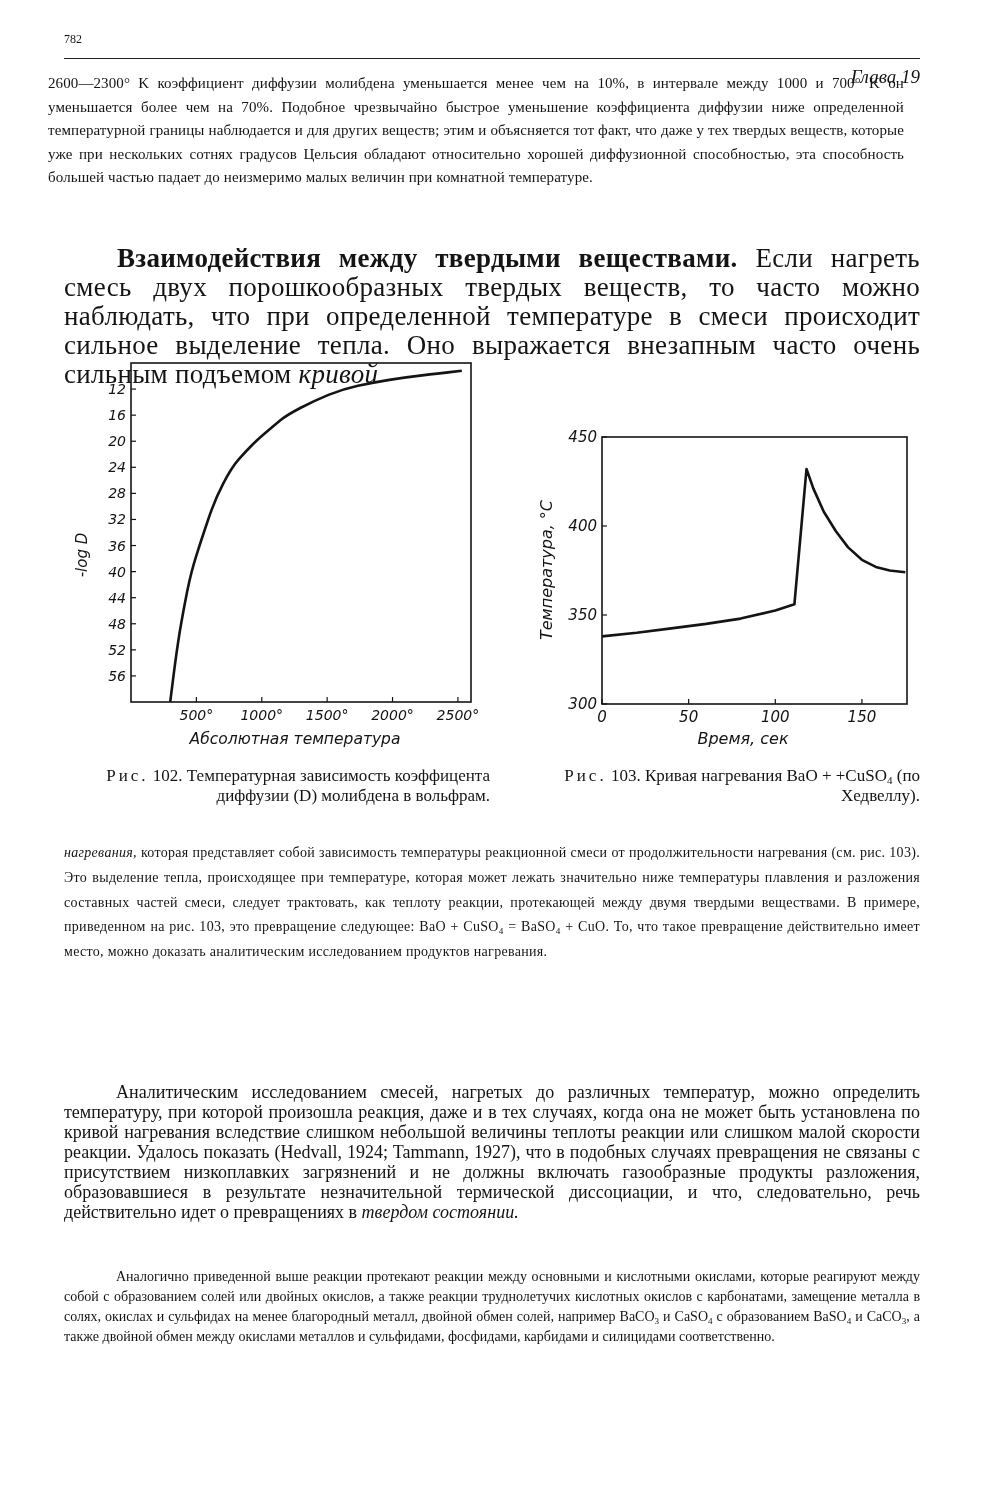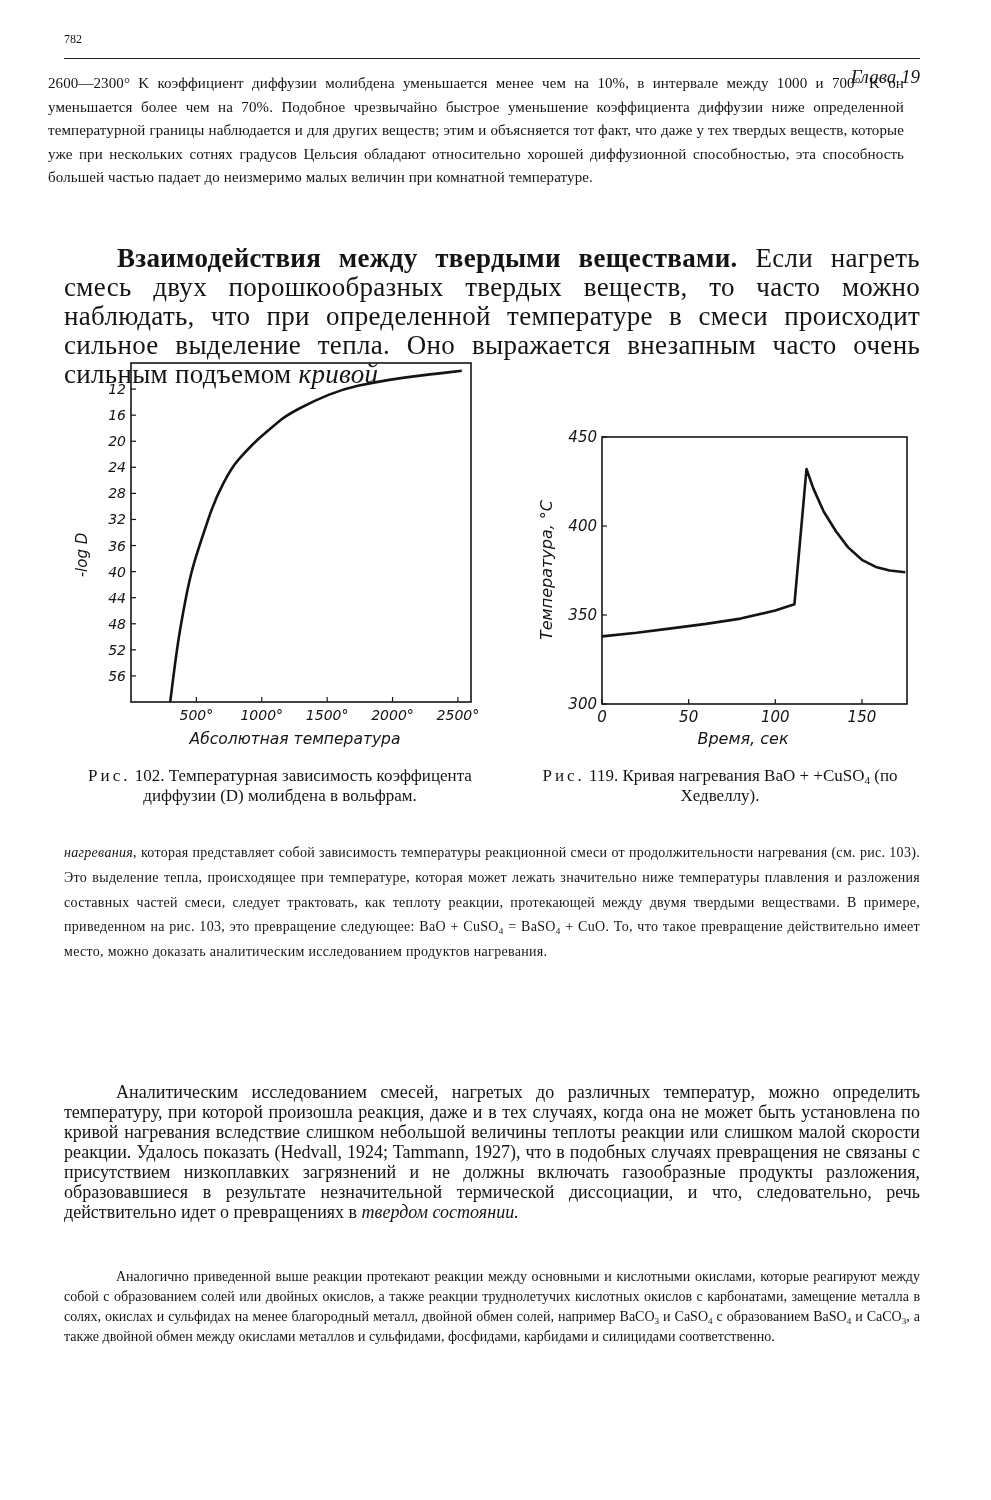--- a/index.html
+++ b/index.html
@@ -10,21 +10,21 @@
   .chapter { position: absolute; left: 0; right: 0; top: 2px; text-align: right; font-size: 19px; font-style: italic; margin-top: 34px; }
   .para { text-align: justify; text-align-last: left; }
   .p1 { left: 48px; top: 72px; width: 856px; font-size: 15px; line-height: 23.5px; letter-spacing: 0.1px; }
   .p2 { left: 64px; top: 244px; width: 856px; font-size: 27px; line-height: 29px; text-indent: 53px; letter-spacing: 0.3px; }
   .p2 b { font-weight: bold; }
   .p3 { left: 64px; top: 841px; width: 856px; font-size: 14px; line-height: 24.8px; letter-spacing: 0.3px; font-family: Liberation Serif, serif; }
   .p4 { left: 64px; top: 1082px; width: 856px; font-size: 18px; line-height: 20px; text-indent: 52px; }
   .p5 { left: 64px; top: 1267px; width: 856px; font-size: 14px; line-height: 20px; text-indent: 52px; }
   i { font-style: italic; }
   sub { font-size: 0.65em; vertical-align: -0.3em; line-height: 0; }
-  .cap { font-size: 17px; line-height: 20px; text-align: center; }
+  .cap { font-size: 17px; line-height: 20px; text-align: right; }
   .cap1 { left: 70px; top: 766px; width: 420px; }
   .cap2 { left: 520px; top: 766px; width: 400px; }
   .cap .sp { letter-spacing: 3px; }
   svg text { font-family: "DejaVu Sans", sans-serif; font-style: italic; fill: #141414; }
   .axis { stroke: #141414; stroke-width: 1.6; fill: none; }
   .tick { stroke: #141414; stroke-width: 1.2; }
   .curve { stroke: #141414; stroke-width: 2.6; fill: none; stroke-linejoin: round; }
 </style>
 </head>
 <body>
@@ -105,19 +105,19 @@
       <line x1="331.9431818181818" x2="331.9431818181818" y1="284" y2="279" class="tick"></line>
       <text x="331.9431818181818" y="302" text-anchor="middle" font-size="15">150</text>
     </g>
   <path id="f103-curve" class="curve" d="M72.0 216.4 L106.7 212.8 L141.3 208.4 L176.0 203.9 L210.6 198.6 L245.3 190.6 L264.4 184.3 L276.5 49.0 L283.4 68.6 L293.8 91.8 L305.9 111.3 L318.1 127.4 L331.9 139.8 L345.8 146.9 L359.7 150.5 L375.3 152.3"></path>
   <text transform="translate(22,150) rotate(-90)" text-anchor="middle" font-size="16">Температура, °C</text>
   <text x="213" y="324" text-anchor="middle" font-size="16">Время, сек</text>
 </svg>
 
 <div class="abs cap cap1"><span class="sp">Рис.</span><span> 102. Температурная зависимость коэффицента диффузии (D) молибдена в вольфрам.</span></div>
 
-<div class="abs cap cap2"><span class="sp">Рис.</span><span> 119. Кривая нагревания BaO + +CuSO</span><sub>4</sub><span> (по Хедвеллу).</span></div>
+<div class="abs cap cap2"><span class="sp">Рис.</span><span> 103. Кривая нагревания BaO + +CuSO</span><sub>4</sub><span> (по Хедвеллу).</span></div>
 
 <div class="abs para p3"><i>нагревания</i><span>, которая представляет собой зависимость температуры реакционной смеси от продолжительности нагревания (см. рис. 103). Это выделение тепла, происходящее при температуре, которая может лежать значительно ниже температуры плавления и разложения составных частей смеси, следует трактовать, как теплоту реакции, протекающей между двумя твердыми веществами. В примере, приведенном на рис. 103, это превращение следующее: BaO + CuSO</span><sub>4</sub><span> = BaSO</span><sub>4</sub><span> + CuO. То, что такое превращение действительно имеет место, можно доказать аналитическим исследованием продуктов нагревания.</span></div>
 
 <div class="abs para p4"><span>Аналитическим исследованием смесей, нагретых до различных температур, можно определить температуру, при которой произошла реакция, даже и в тех случаях, когда она не может быть установлена по кривой нагревания вследствие слишком небольшой величины теплоты реакции или слишком малой скорости реакции. Удалось показать (Hedvall, 1924; Tammann, 1927), что в подобных случаях превращения не связаны с присутствием низкоплавких загрязнений и не должны включать газообразные продукты разложения, образовавшиеся в результате незначительной термической диссоциации, и что, следовательно, речь действительно идет о превращениях в </span><i>твердом состоянии.</i></div>
 
 <div class="abs para p5"><span>Аналогично приведенной выше реакции протекают реакции между основными и кислотными окислами, которые реагируют между собой с образованием солей или двойных окислов, а также реакции труднолетучих кислотных окислов с карбонатами, замещение металла в солях, окислах и сульфидах на менее благородный металл, двойной обмен солей, например BaCO</span><sub>3</sub><span> и CaSO</span><sub>4</sub><span> с образованием BaSO</span><sub>4</sub><span> и CaCO</span><sub>3</sub><span>, а также двойной обмен между окислами металлов и сульфидами, фосфидами, карбидами и силицидами соответственно.</span></div>
 
 </body></html>

